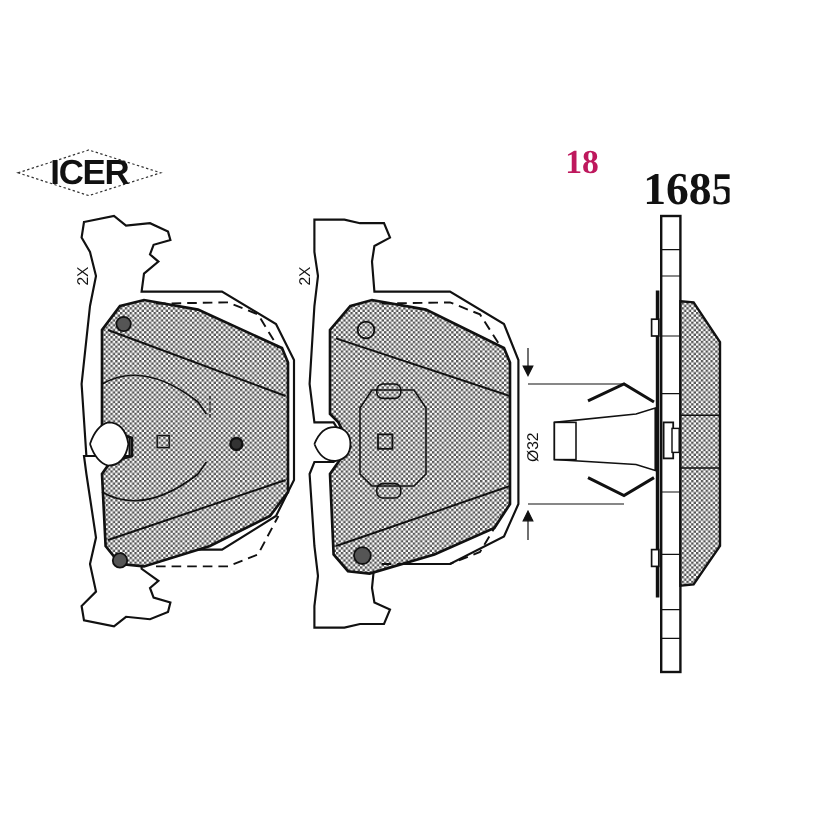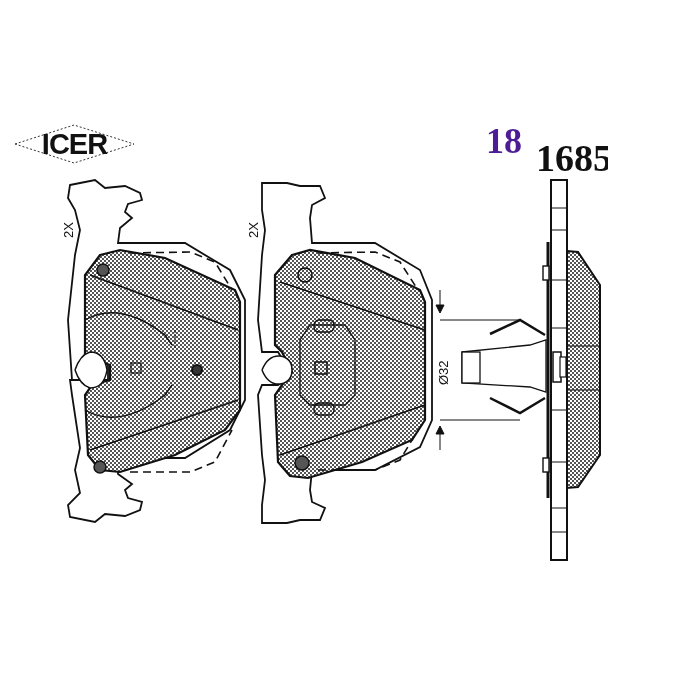--- a/index.html
+++ b/index.html
@@ -1,19 +1,19 @@
 <!DOCTYPE html>
 <html><head>
 <meta charset="utf-8">
 <style>
   html, body { margin:0; padding:0; background:#ffffff; }
   .canvas { position:relative; width:592px; height:700px; background:#ffffff; overflow:hidden;padding-left:16px; }
   .brand { position:absolute; left:12px; top:122px; width:125px; height:44px; }
   .brand-text { position:absolute; left:0; top:0; width:125px; text-align:center; font-family:"Liberation Sans", sans-serif; font-weight:900; font-size:29px; letter-spacing:-1px; line-height:44px; color:#111; }
-  .part-prefix { position:absolute; left:486px; top:120px; font-family:"Liberation Serif", serif; font-weight:bold; font-size:36px; color:#4c1d95; }
+  .part-prefix { position:absolute; left:471px; top:120px; font-family:"Liberation Serif", serif; font-weight:bold; font-size:28px; color:#be185d; }
   .part-number { position:absolute; left:536px; top:112px; font-family:"Liberation Serif", serif; font-weight:bold; font-size:38px; color:#111;margin-top:24px; }
   svg.drawing { position:absolute; left:0; top:0; }
   .qty { font-family:"Liberation Sans", sans-serif; font-size:13px; fill:#111; }
   .dim { font-family:"Liberation Sans", sans-serif; font-size:13px; fill:#111; }
 </style>
 </head>
 <body>
 
 <div class="canvas">
 

